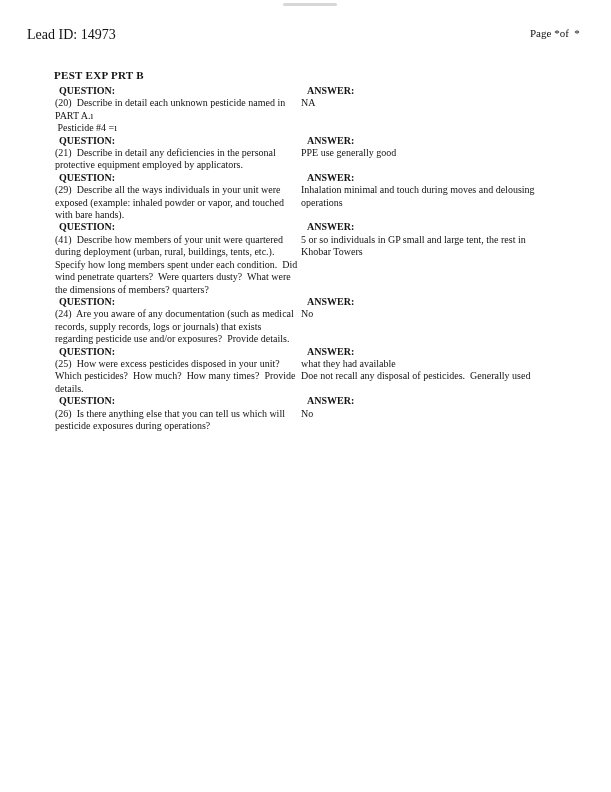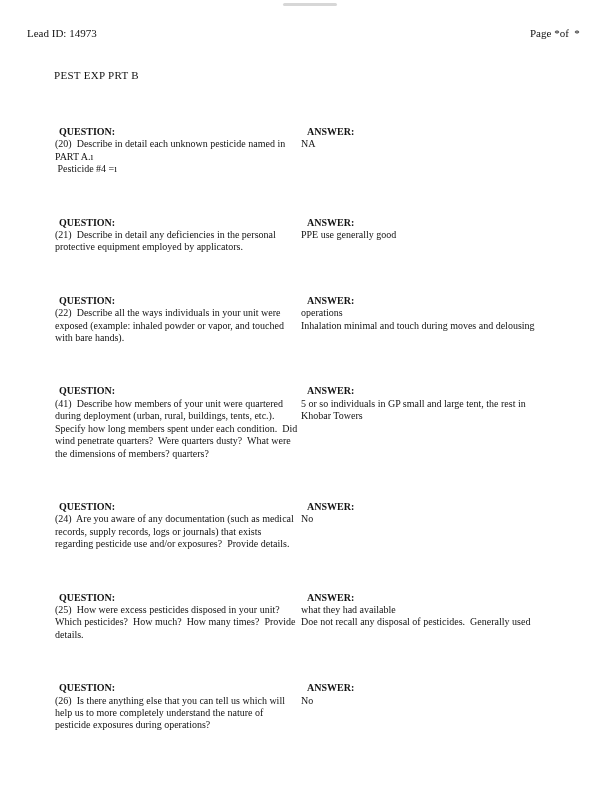--- a/index.html
+++ b/index.html
@@ -23,56 +23,55 @@
     width: 54px;
     height: 3px;
     background: #c2c2c2;
     opacity: 0.65;
     border-radius: 2px;
   }
   .hdr-lead {
     position: absolute;
     left: 27px;
     top: 27px;
-    font-size: 11px;
+    font-size: 14px;
     white-space: pre;
   }
   .hdr-page {
     position: absolute;
     left: 530px;
     top: 27px;
     font-size: 11px;
     white-space: pre;
   }
   .doc-title {
     position: absolute;
     left: 54px;
     top: 69px;
     font-size: 11px;
-    font-weight: normal;
+    font-weight: bold;
     letter-spacing: 0.3px;
     white-space: pre;
     text-align: center;
   }
   .qa-list {
     position: absolute;
     left: 55px;
     top: 85px;
     width: 548px;
     font-size: 10px;
     line-height: 12.4px;
   }
   .qa-block {
     display: grid;
     grid-template-columns: 246px 1fr;
     align-items: start;
   }
   .q-cell, .a-cell {
     overflow: visible;
-    margin-top: 41px;
   }
   .qa-label {
     font-weight: bold;
     padding-left: 4px;
     white-space: pre;
   }
   .a-cell .qa-label {
     padding-left: 6px;
   }
   .txt-line {
@@ -109,28 +108,28 @@
         </div>
     <div class="a-cell">
       <div class="qa-label">ANSWER:</div>
     <div class="txt-line">PPE use generally good</div>
         </div>
   </div>
 
   <div class="qa-block">
     <div class="q-cell">
       <div class="qa-label">QUESTION:</div>
-    <div class="txt-line">(22)  Describe all the ways individuals in your unit were</div>
+    <div class="txt-line">(29)  Describe all the ways individuals in your unit were</div>
           <div class="txt-line">exposed (example: inhaled powder or vapor, and touched</div>
           <div class="txt-line">with bare hands).</div>
         </div>
     <div class="a-cell">
       <div class="qa-label">ANSWER:</div>
-    <div class="txt-line">operations</div>
-          <div class="txt-line">Inhalation minimal and touch during moves and delousing</div>
+    <div class="txt-line">Inhalation minimal and touch during moves and delousing</div>
+          <div class="txt-line">operations</div>
         </div>
   </div>
 
   <div class="qa-block">
     <div class="q-cell">
       <div class="qa-label">QUESTION:</div>
     <div class="txt-line">(41)  Describe how members of your unit were quartered</div>
           <div class="txt-line">during deployment (urban, rural, buildings, tents, etc.).</div>
           <div class="txt-line">Specify how long members spent under each condition.  Did</div>
           <div class="txt-line">wind penetrate quarters?  Were quarters dusty?  What were</div>
@@ -167,21 +166,20 @@
       <div class="qa-label">ANSWER:</div>
     <div class="txt-line">what they had available</div>
           <div class="txt-line">Doe not recall any disposal of pesticides.  Generally used</div>
         </div>
   </div>
 
   <div class="qa-block">
     <div class="q-cell">
       <div class="qa-label">QUESTION:</div>
     <div class="txt-line">(26)  Is there anything else that you can tell us which will</div>
-          <div class="txt-line">help us to more completely understand the nature of</div>
           <div class="txt-line">pesticide exposures during operations?</div>
         </div>
     <div class="a-cell">
       <div class="qa-label">ANSWER:</div>
     <div class="txt-line">No</div>
         </div>
   </div>
 </div>
 </div>
 

